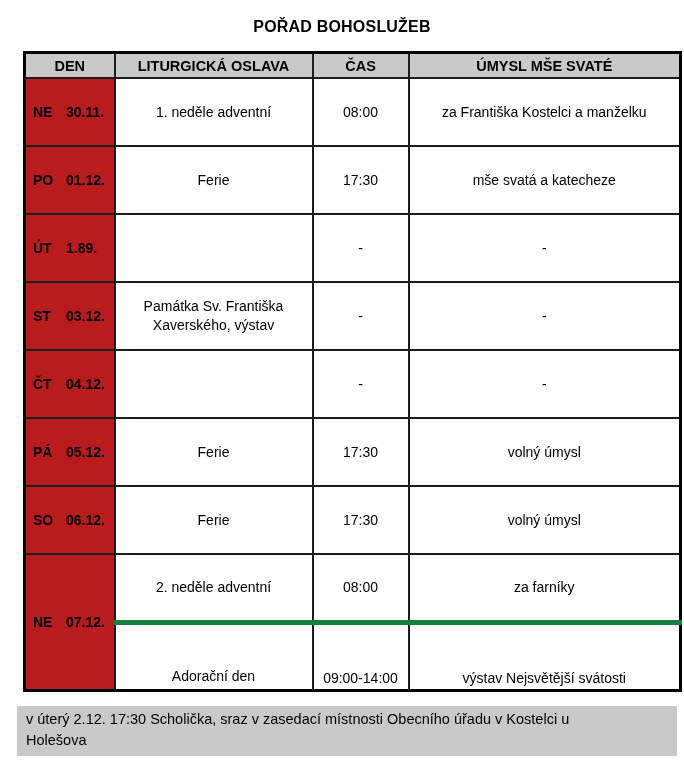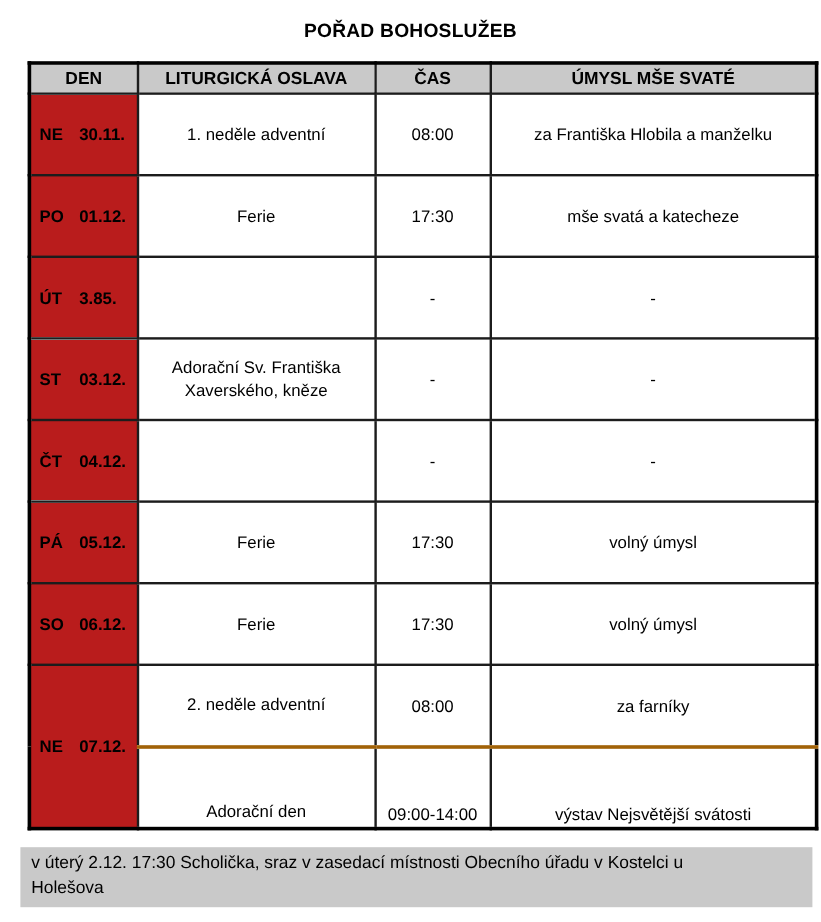--- a/index.html
+++ b/index.html
@@ -53,21 +53,21 @@
   }
   td.day-cell .day-abbrev { display: inline-block; min-width: 24px; margin-right: 9px; }
   td.cel-cell { line-height: 19px; padding: 0 12px; }
   td.time-cell { padding: 0 2px; white-space: nowrap; }
   td.int-cell { padding: 0 8px; }
 
   
   tr.subrow1 { height: 49px; }
   tr.subrow1 td { border-bottom: 3px solid #a16207; }
   tr.subrow2 { height: 40px; }
-  tr.subrow2 td { border-top: 1px solid #15803d; vertical-align: bottom; padding-bottom: 3px; margin-top: 37px; }
+  tr.subrow2 td { border-top: 5px solid #15803d; vertical-align: bottom; padding-bottom: 3px; margin-top: 37px; }
   tr.subrow1 td.day-cell, tr.subrow2 td.day-cell { border-bottom: 2px solid #1c1c1c; vertical-align: middle; }
 
   
   .note {
     margin: 14px 0 0 17px;
     width: 660px;
     box-sizing: border-box;
     background: #c9c9c9;
     padding: 3px 8px 5px 9px;
     font-size: 14.5px;
@@ -97,37 +97,37 @@
         <th>LITURGICKÁ OSLAVA</th>
         <th>ČAS</th>
         <th>ÚMYSL MŠE SVATÉ</th>
       </tr>
     </thead>
     <tbody>
       <tr>
         <td class="day-cell"><span class="day-abbrev">NE</span><span>30.11.</span></td>
         <td class="cel-cell">1. neděle adventní</td>
         <td class="time-cell">08:00</td>
-        <td class="int-cell">za Františka Hlobila a manželku</td>
+        <td class="int-cell">za Františka Kostelci a manželku</td>
       </tr>
       <tr>
         <td class="day-cell"><span class="day-abbrev">PO</span><span>01.12.</span></td>
         <td class="cel-cell">Ferie</td>
         <td class="time-cell">17:30</td>
         <td class="int-cell">mše svatá a katecheze</td>
       </tr>
       <tr>
-        <td class="day-cell"><span class="day-abbrev">ÚT</span><span>3.85.</span></td>
+        <td class="day-cell"><span class="day-abbrev">ÚT</span><span>1.89.</span></td>
         <td class="cel-cell"></td>
         <td class="time-cell">-</td>
         <td class="int-cell">-</td>
       </tr>
       <tr>
         <td class="day-cell"><span class="day-abbrev">ST</span><span>03.12.</span></td>
-        <td class="cel-cell">Adorační Sv. Františka Xaverského, kněze</td>
+        <td class="cel-cell">Památka Sv. Františka Xaverského, výstav</td>
         <td class="time-cell">-</td>
         <td class="int-cell">-</td>
       </tr>
       <tr>
         <td class="day-cell"><span class="day-abbrev">ČT</span><span>04.12.</span></td>
         <td class="cel-cell"></td>
         <td class="time-cell">-</td>
         <td class="int-cell">-</td>
       </tr>
       <tr>

